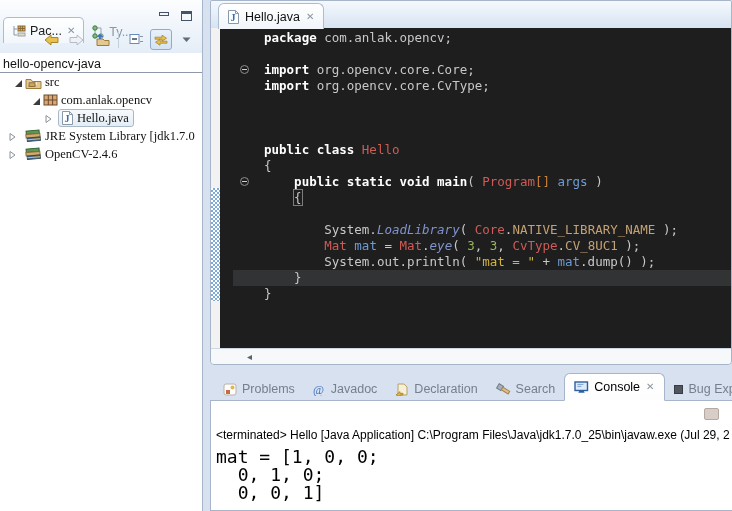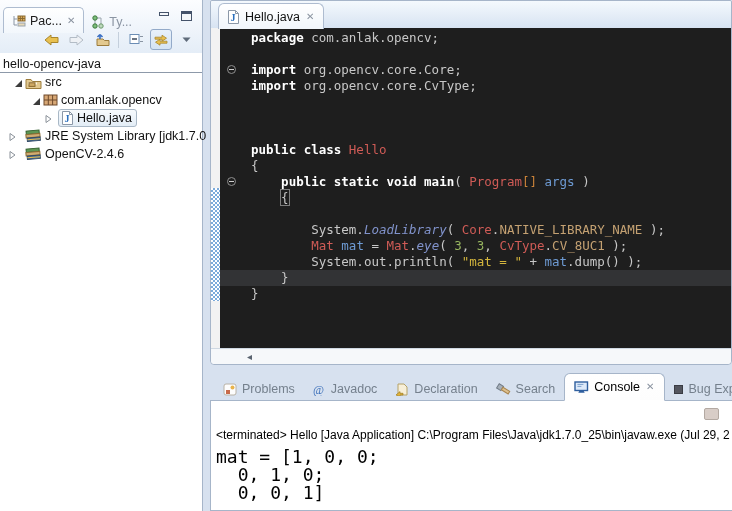--- a/index.html
+++ b/index.html
@@ -8,50 +8,50 @@
     background:#d7e1ef;
     font-family:"Liberation Sans","DejaVu Sans",sans-serif;
     -webkit-font-smoothing:antialiased;
   }
   .icon{display:inline-flex;align-items:center;justify-content:center;flex:0 0 auto;}
   .close{font-size:10px;color:#8a93a0;padding:0 1px;cursor:default;line-height:1;}
 
   
   #left-panel{position:absolute;left:0;top:0;width:203px;height:511px;background:#fff;border-right:1px solid #a6b5c9;box-sizing:border-box;}
   #left-header{position:absolute;left:0;top:0;right:0;height:53px;background:linear-gradient(#fcfdff,#e4edf7);}
-  #left-tabs{position:absolute;left:3px;top:8px;height:25px;display:flex;align-items:flex-end;}
+  #left-tabs{position:absolute;left:3px;top:18px;height:25px;display:flex;align-items:flex-end;}
   .ltab{display:flex;align-items:center;gap:4px;height:23px;padding:0 7px;font-size:12.5px;color:#8b95a3;}
   .ltab.active{background:linear-gradient(#ffffff,#f2f7fc);border:1px solid #aebcd0;border-bottom:none;border-radius:5px 5px 0 0;color:#1c1c1c;height:25px;}
   #win-controls{position:absolute;right:10px;top:7px;display:flex;gap:12px;}
   #left-toolbar{position:absolute;top:29px;right:5px;display:flex;align-items:center;gap:3px;}
   .tbtn{width:20px;height:19px;display:flex;align-items:center;justify-content:center;border:1px solid transparent;border-radius:3px;}
   .tbtn.pressed{border:1px solid #93aac9;background:linear-gradient(#e8f1fb,#d4e3f4);}
   .tsep{width:1px;height:16px;background:#c4cfdc;margin:0 3px;}
 
   #tree{position:absolute;left:0;top:57px;right:0;font-size:12.5px;color:#121212;}
   #tree-root{height:14px;padding:0 0 1px 3px;border-bottom:1px solid #8d99a9;white-space:nowrap;}
   .trow{position:relative;height:18px;white-space:nowrap;}
   .twisty{position:absolute;top:4px;}
   .rowbody{position:absolute;top:0;height:18px;display:flex;align-items:center;gap:3px;padding:0 4px 0 2px;border:1px solid transparent;border-radius:3px;box-sizing:border-box;max-width:200px;overflow:hidden;}
   .rowbody.selected{border-color:#a9b8c6;background:linear-gradient(#f7fafd,#e3edf6);}
-  .tlabel{overflow:hidden;white-space:nowrap;}
+  .tlabel{overflow:hidden;white-space:nowrap;font-family:Liberation Serif, serif;}
 
   
   #editor-panel{position:absolute;left:210px;top:0;width:522px;height:365px;border:1px solid #a6b5c9;border-radius:2px 2px 4px 4px;box-sizing:border-box;background:#fff;}
   #editor-tabstrip{position:absolute;left:0;top:0;right:0;height:27px;background:linear-gradient(#f4f9fd,#d7e3f2);border-bottom:1px solid #c2d0e0;border-radius:2px 2px 0 0;}
   .etab{position:absolute;left:7px;top:2px;height:25px;display:flex;align-items:center;gap:5px;padding:0 8px;font-size:12.5px;color:#111;background:linear-gradient(#ffffff,#f1f6fb);border:1px solid #aebcd0;border-bottom:none;border-radius:6px 6px 0 0;z-index:2;}
   #editor-body{position:absolute;left:0;top:27px;right:0;bottom:15px;background:#1e1e1e;overflow:hidden;}
   #ruler{position:absolute;left:0;top:0;bottom:0;width:9px;background:#f2f2f2;}
   #range-indicator{position:absolute;left:0;width:9px;top:160px;height:113px;background-color:#fff;
     background-image:
       linear-gradient(45deg,#7cabdb 25%,transparent 25%,transparent 75%,#7cabdb 75%),
       linear-gradient(45deg,#7cabdb 25%,transparent 25%,transparent 75%,#7cabdb 75%);
     background-position:0 0,2px 2px;background-size:4px 4px;}
   #code{position:absolute;left:9px;top:2px;right:0;font-family:"DejaVu Sans Mono","Liberation Mono",monospace;font-size:12.5px;line-height:16px;}
-  .cl{height:16px;white-space:pre;position:relative;padding-left:31px;}
+  .cl{height:16px;white-space:pre;position:relative;padding-left:31px;margin-left:13px;}
   .cl.hl{background:#323335;}
   .fold{position:absolute;left:7px;top:3px;width:9px;height:9px;border:1px solid #8e8e8e;border-radius:50%;box-sizing:border-box;}
   .fold i{display:block;width:5px;height:1px;background:#cfcfcf;margin:3px auto 0;}
   .tk-k{color:#ffffff;font-weight:bold;}
   .tk-d{color:#c8c8c8;}
   .tk-c{color:#cf5b56;}
   .tk-m{color:#8193cc;font-style:italic;}
   .tk-v{color:#6e9bd4;}
   .tk-n{color:#97b55f;}
   .tk-s{color:#d3b53d;}

